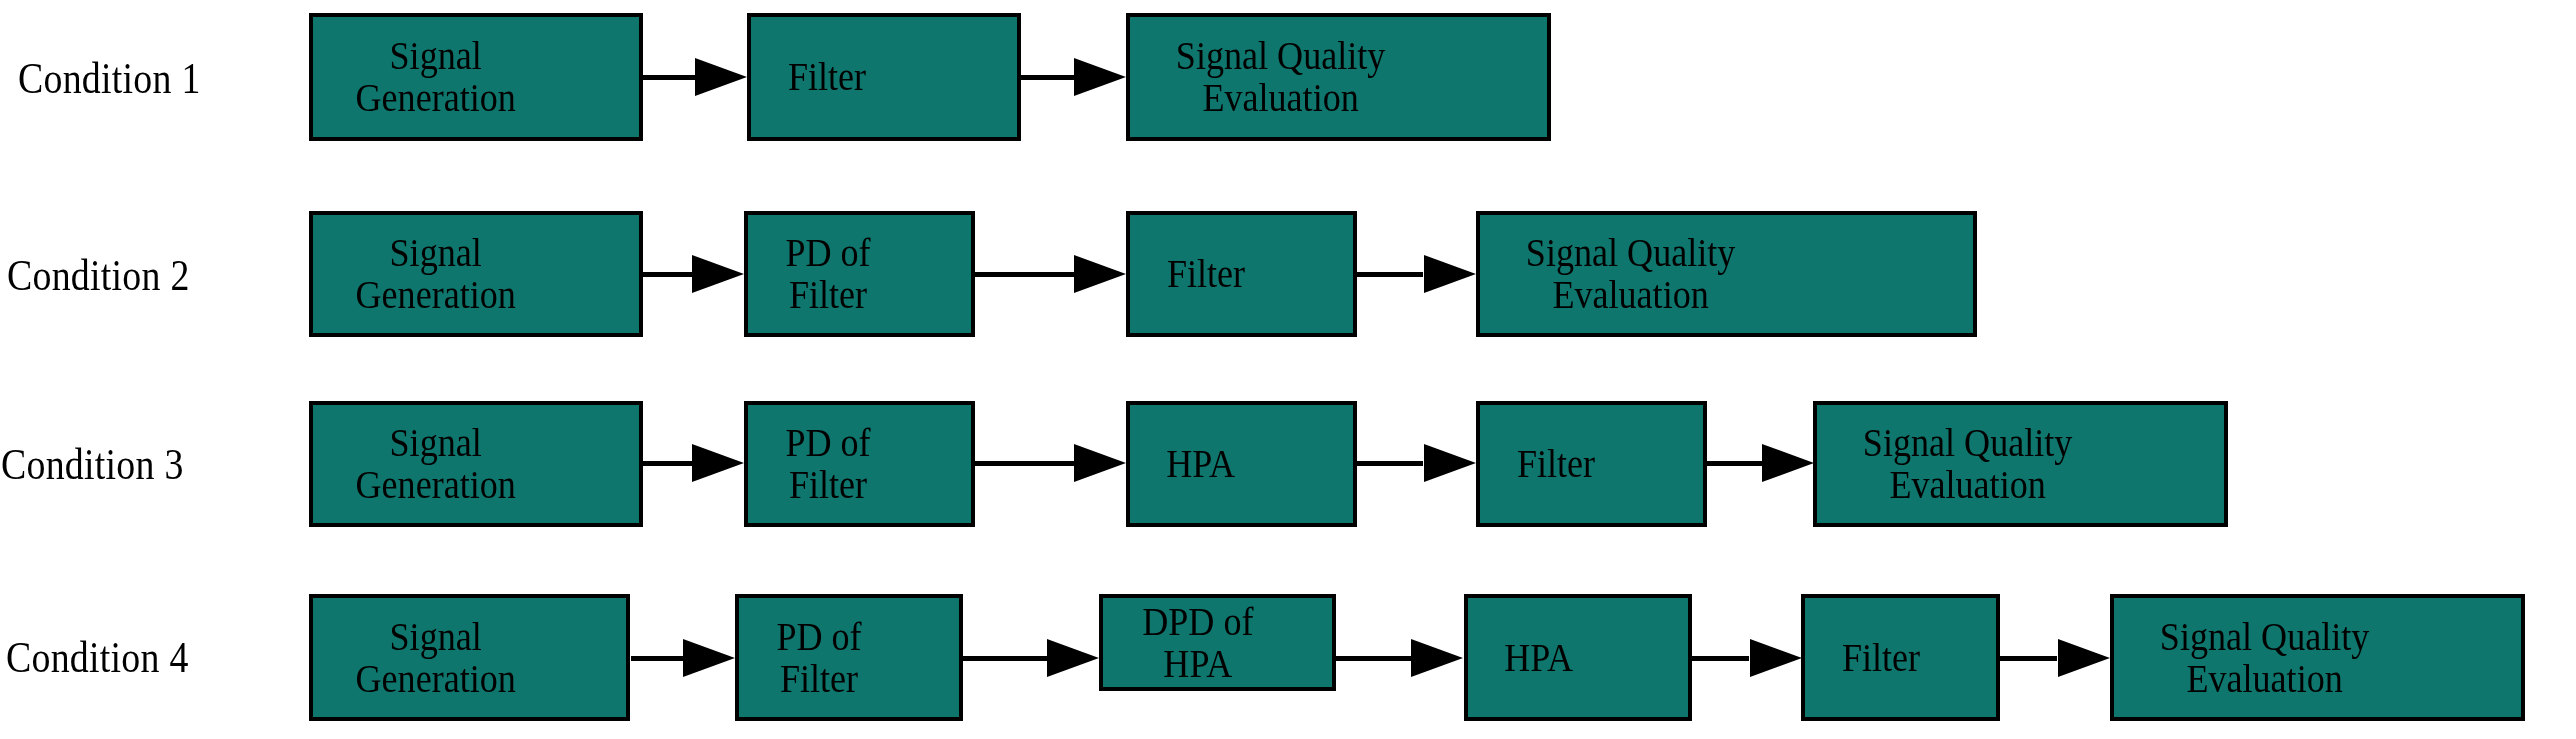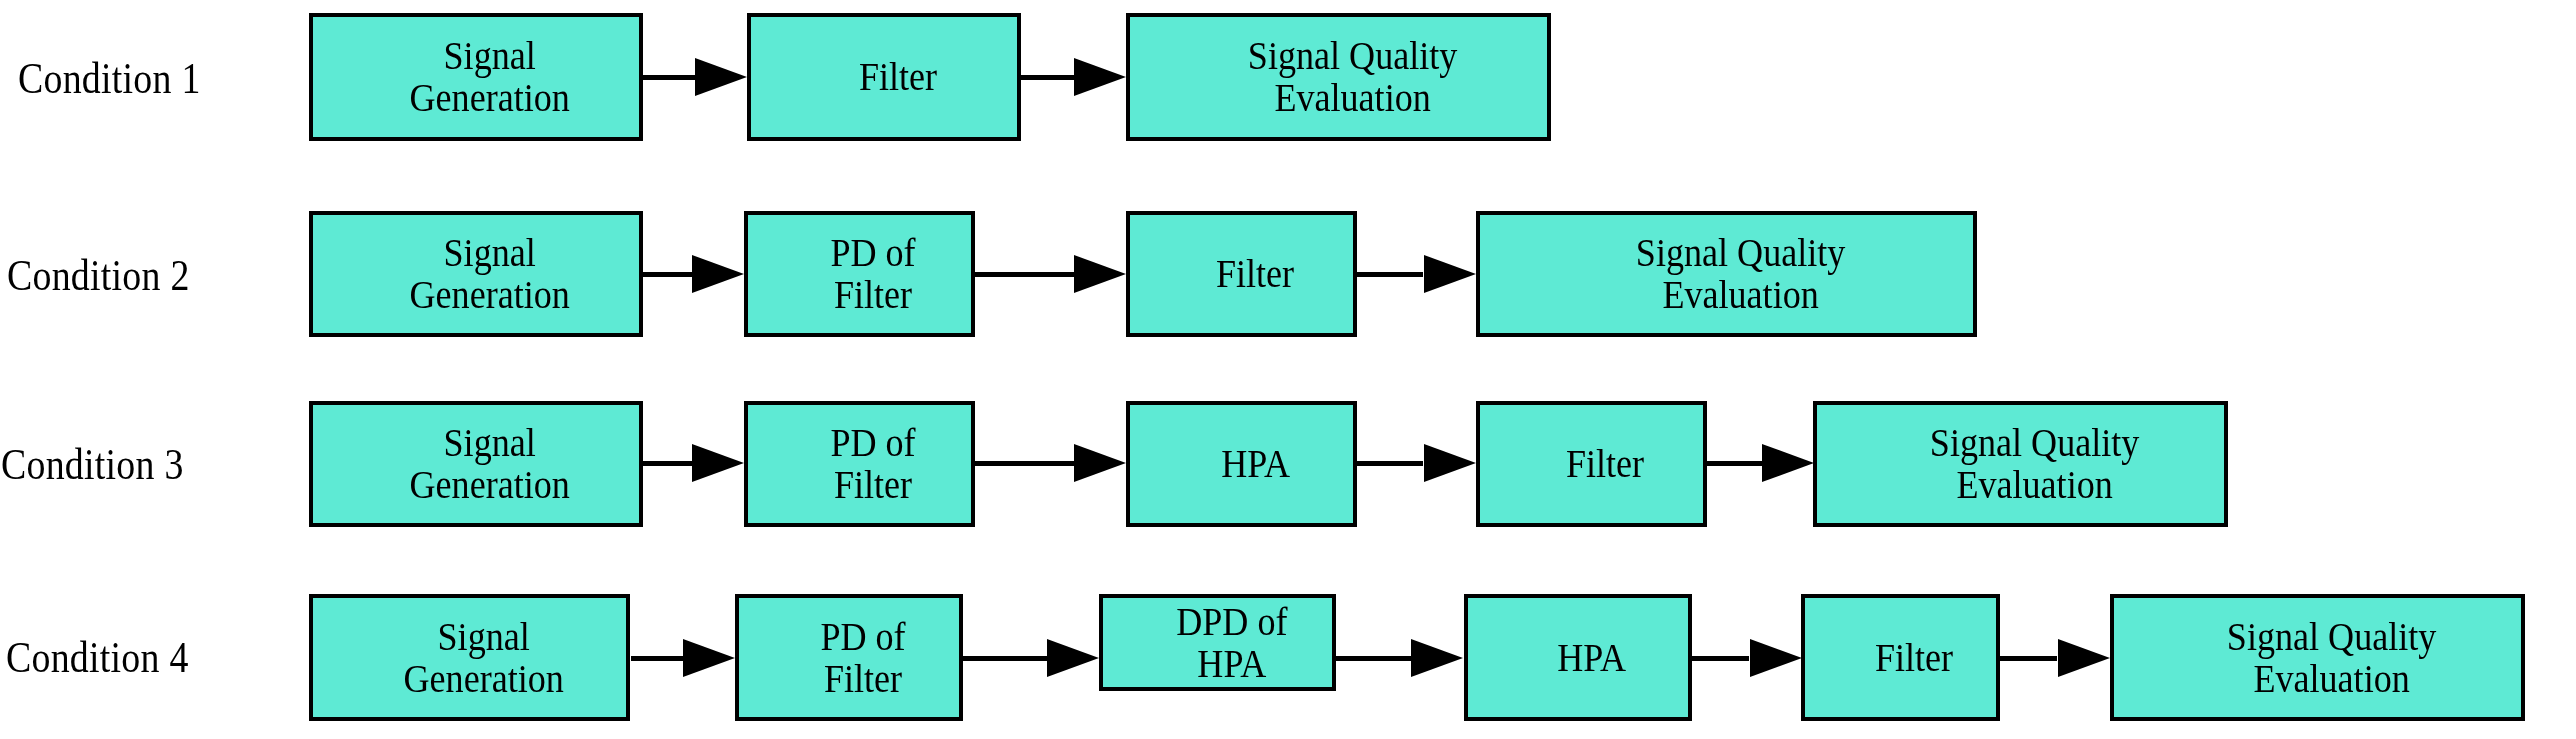--- a/index.html
+++ b/index.html
@@ -34,24 +34,23 @@
     transform: scaleX(0.86);
     transform-origin: left center;
     color: #000000;
   }
 
   
   .box {
     position: absolute;
     box-sizing: border-box;
     border: 4.1px solid #000000;
-    background: #5eead4;
+    background: #0f766e;
     display: flex;
     align-items: center;
-    justify-content: center;
     text-align: center;
     padding-left: 28px;
   }
   .box-label {
     display: block;
     font-size: 41px;
     line-height: 1.02;
     white-space: pre-line;
     transform: scaleX(0.88);
     transform-origin: center center;

